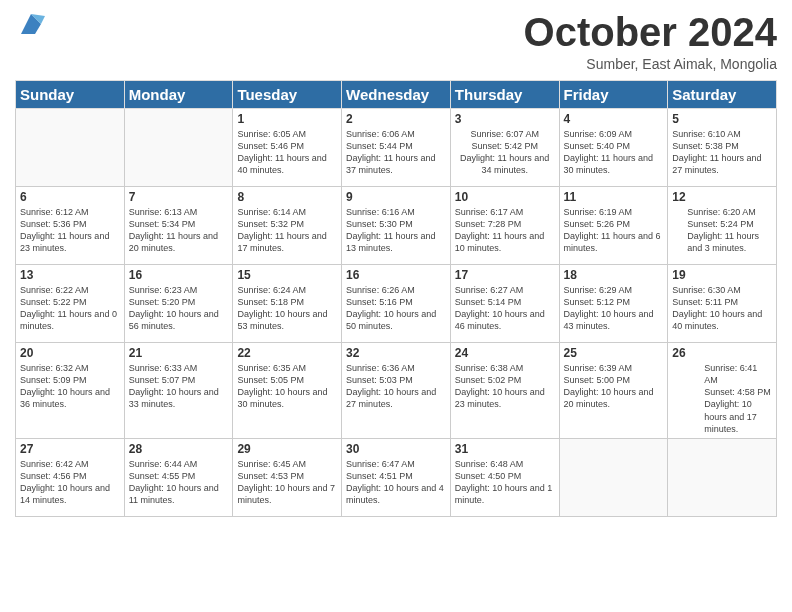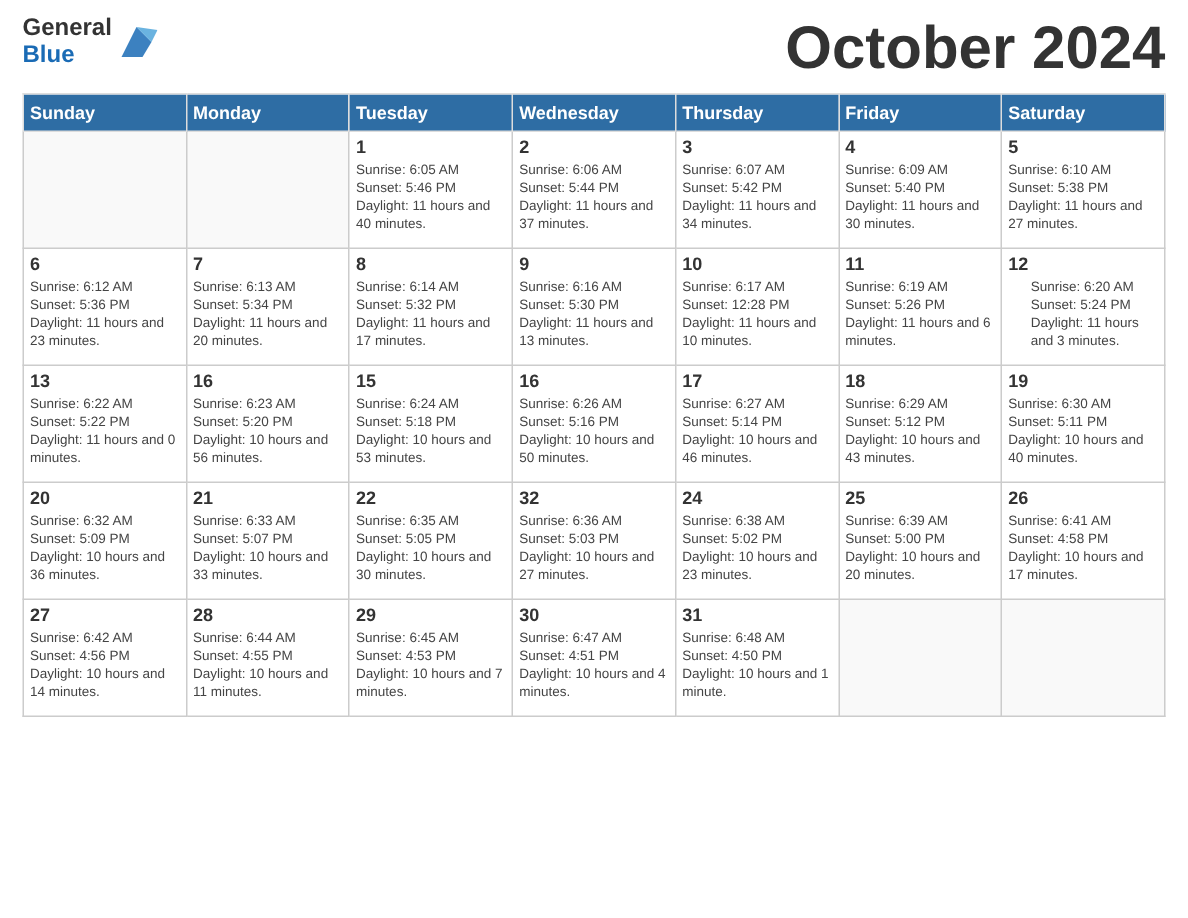--- a/index.html
+++ b/index.html
@@ -64,21 +64,21 @@
     .calendar {
       width: 100%;
       border-collapse: collapse;
       font-size: 10px;
     }
     .calendar thead th {
       background: #2e6da4;
       color: #fff;
       padding: 5px 4px;
       text-align: left;
-      font-size: 12px;
+      font-size: 15px;
       font-weight: bold;
       border: 1px solid #ddd;
     }
     .calendar tbody td {
       border: 1px solid #ccc;
       vertical-align: top;
       padding: 3px 4px;
       width: calc(100% / 7);
       height: 78px;
       background: #fff;
@@ -100,31 +100,28 @@
     .alt-row td {
       background: #f0f4f8;
     }
   </style>
 </head>
 <body>
 
 <div class="page">
   <div class="header">
     <div class="logo">
-      <div class="logo-text">
-        <span class="logo-general">General</span>
-        <span class="logo-blue">Blue</span>
-      </div>
       <svg class="logo-icon" viewBox="0 0 28 28" xmlns="http://www.w3.org/2000/svg">
         <polygon points="4,24 14,4 24,14 18,24" fill="#1a6bb5" opacity="0.85"></polygon>
         <polygon points="14,4 24,14 28,6" fill="#5aabdd" opacity="0.9"></polygon>
       </svg>
     </div>
     <div class="title-section">
       <div class="main-title">October 2024</div>
+      <div class="subtitle">Sumber, East Aimak, Mongolia</div>
     </div>
   </div>
 
   <table class="calendar">
     <thead>
       <tr>
         <th>Sunday</th>
         <th>Monday</th>
         <th>Tuesday</th>
         <th>Wednesday</th>
@@ -144,21 +141,21 @@
 Daylight: 11 hours and 40 minutes.</div>
           </td>
           <td>
             <div class="day-number">2</div>
             <div class="day-info" style="white-space: pre-line;">Sunrise: 6:06 AM
 Sunset: 5:44 PM
 Daylight: 11 hours and 37 minutes.</div>
           </td>
           <td>
             <div class="day-number">3</div>
-            <div class="day-info" style="white-space: pre-line;">Sunrise: 6:07 AM
+            <div class="day-info" style="white-space: pre-line; text-align: center;">Sunrise: 6:07 AM
 Sunset: 5:42 PM
 Daylight: 11 hours and 34 minutes.</div>
           </td>
           <td>
             <div class="day-number">4</div>
             <div class="day-info" style="white-space: pre-line;">Sunrise: 6:09 AM
 Sunset: 5:40 PM
 Daylight: 11 hours and 30 minutes.</div>
           </td>
           <td>
@@ -189,21 +186,21 @@
           </td>
           <td>
             <div class="day-number">9</div>
             <div class="day-info" style="white-space: pre-line;">Sunrise: 6:16 AM
 Sunset: 5:30 PM
 Daylight: 11 hours and 13 minutes.</div>
           </td>
           <td>
             <div class="day-number">10</div>
             <div class="day-info" style="white-space: pre-line;">Sunrise: 6:17 AM
-Sunset: 12:28 PM
+Sunset: 7:28 PM
 Daylight: 11 hours and 10 minutes.</div>
           </td>
           <td>
             <div class="day-number">11</div>
             <div class="day-info" style="white-space: pre-line;">Sunrise: 6:19 AM
 Sunset: 5:26 PM
 Daylight: 11 hours and 6 minutes.</div>
           </td>
           <td>
             <div class="day-number">12</div>
@@ -288,21 +285,21 @@
 Daylight: 10 hours and 23 minutes.</div>
           </td>
           <td>
             <div class="day-number">25</div>
             <div class="day-info" style="white-space: pre-line;">Sunrise: 6:39 AM
 Sunset: 5:00 PM
 Daylight: 10 hours and 20 minutes.</div>
           </td>
           <td>
             <div class="day-number">26</div>
-            <div class="day-info" style="white-space: pre-line;">Sunrise: 6:41 AM
+            <div class="day-info" style="white-space: pre-line; margin-left: 32px;">Sunrise: 6:41 AM
 Sunset: 4:58 PM
 Daylight: 10 hours and 17 minutes.</div>
           </td>
         </tr>
         <tr>
           <td>
             <div class="day-number">27</div>
             <div class="day-info" style="white-space: pre-line;">Sunrise: 6:42 AM
 Sunset: 4:56 PM
 Daylight: 10 hours and 14 minutes.</div>

